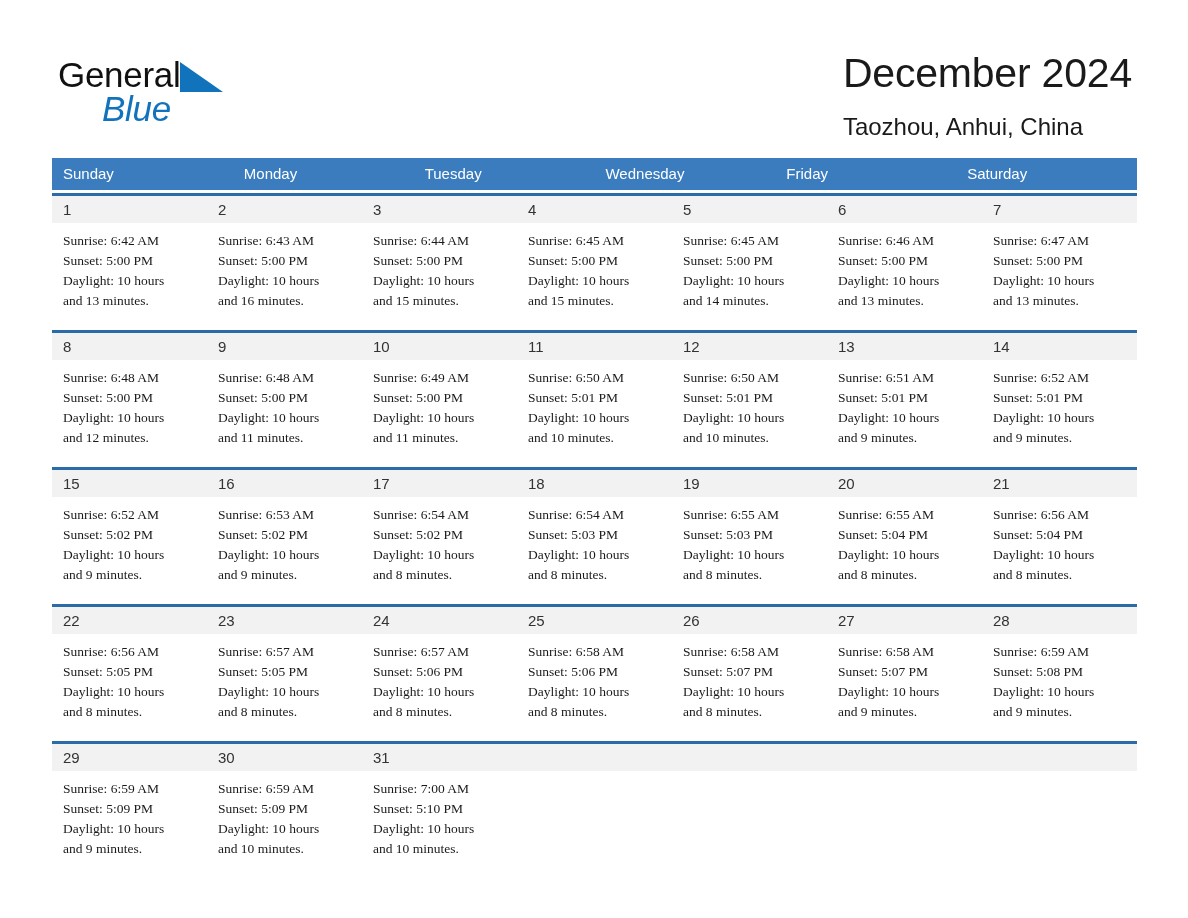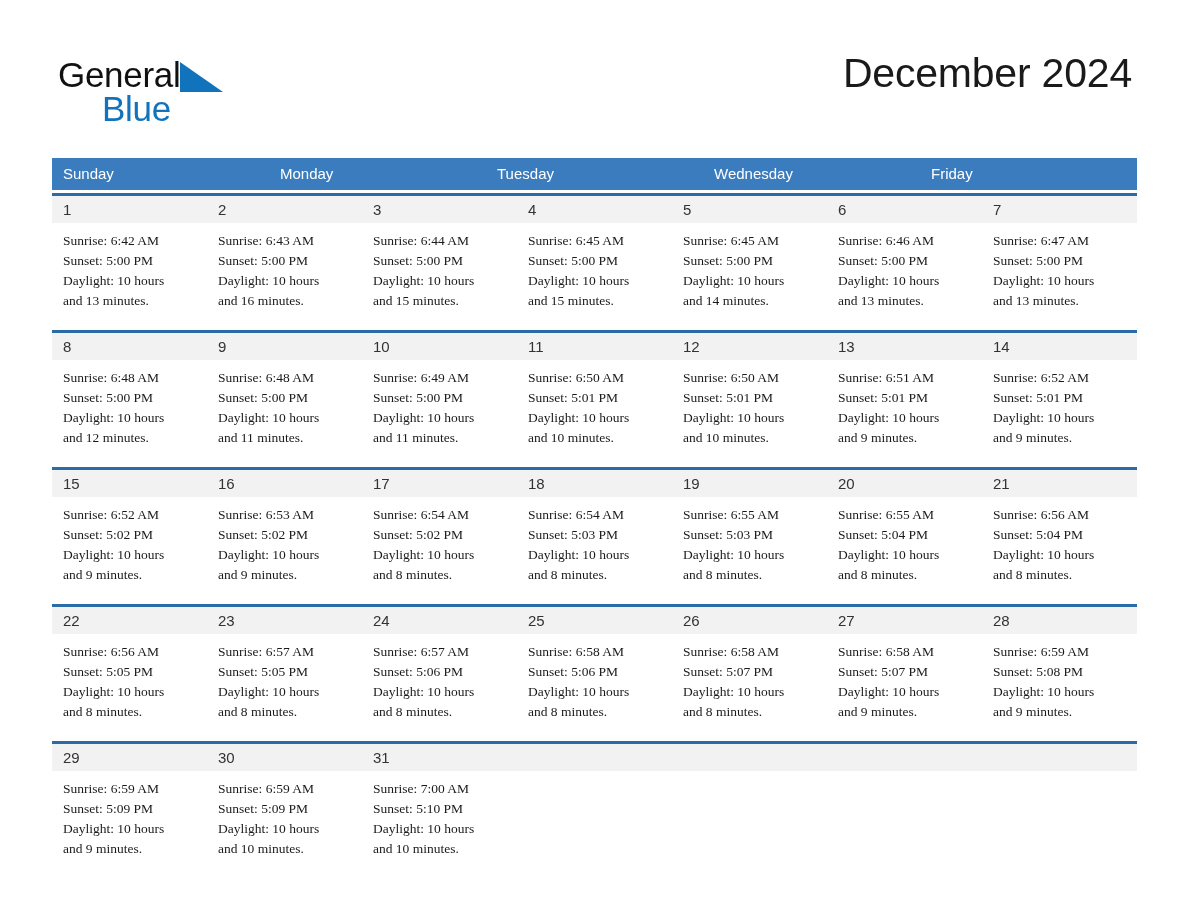--- a/index.html
+++ b/index.html
@@ -47,20 +47,21 @@
     margin-top: 6px;
   }
   .logo-blue {
     font-size: 35px;
     line-height: 36px;
     color: #1273bd;
     margin-left: 44px;
     margin-top: -3px;
     letter-spacing: -0.3px;
     display: block;
+    font-style: italic;
   }
 
   .title-block {
     position: absolute;
     right: 56px; top: 48px;
     text-align: left;
   }
   .cal-title {
     font-size: 41px;
     line-height: 50px;
@@ -78,21 +79,21 @@
   }
 
   
   .calendar {
     position: absolute;
     left: 52px; top: 158px;
     width: 1085px;
   }
   .weekday-header {
     display: grid;
-    grid-template-columns: repeat(5, 1fr);
+    grid-template-columns: repeat(6, 1fr);
     background: #3a7cbe;
     height: 32px;
   }
   .weekday-cell {
     color: #ffffff;
     font-size: 15px;
     line-height: 32px;
     padding-left: 11px;
     white-space: nowrap;
   }
@@ -142,20 +143,21 @@
         <span class="logo-general">General</span>
         <svg class="logo-triangle" viewBox="0 0 43 30">
           <polygon points="0,0 43,30 0,30" fill="#1273bd"></polygon>
         </svg>
       </div>
       <span class="logo-blue">Blue</span>
     </div>
 
     <div class="title-block">
       <div class="cal-title">December 2024</div>
+      <div class="cal-subtitle">Taozhou, Anhui, China</div>
     </div>
 
   </div>
 
   <div class="calendar">
 
     <div class="weekday-header">
       <div class="weekday-cell">Sunday</div>
       <div class="weekday-cell">Monday</div>
       <div class="weekday-cell">Tuesday</div>

